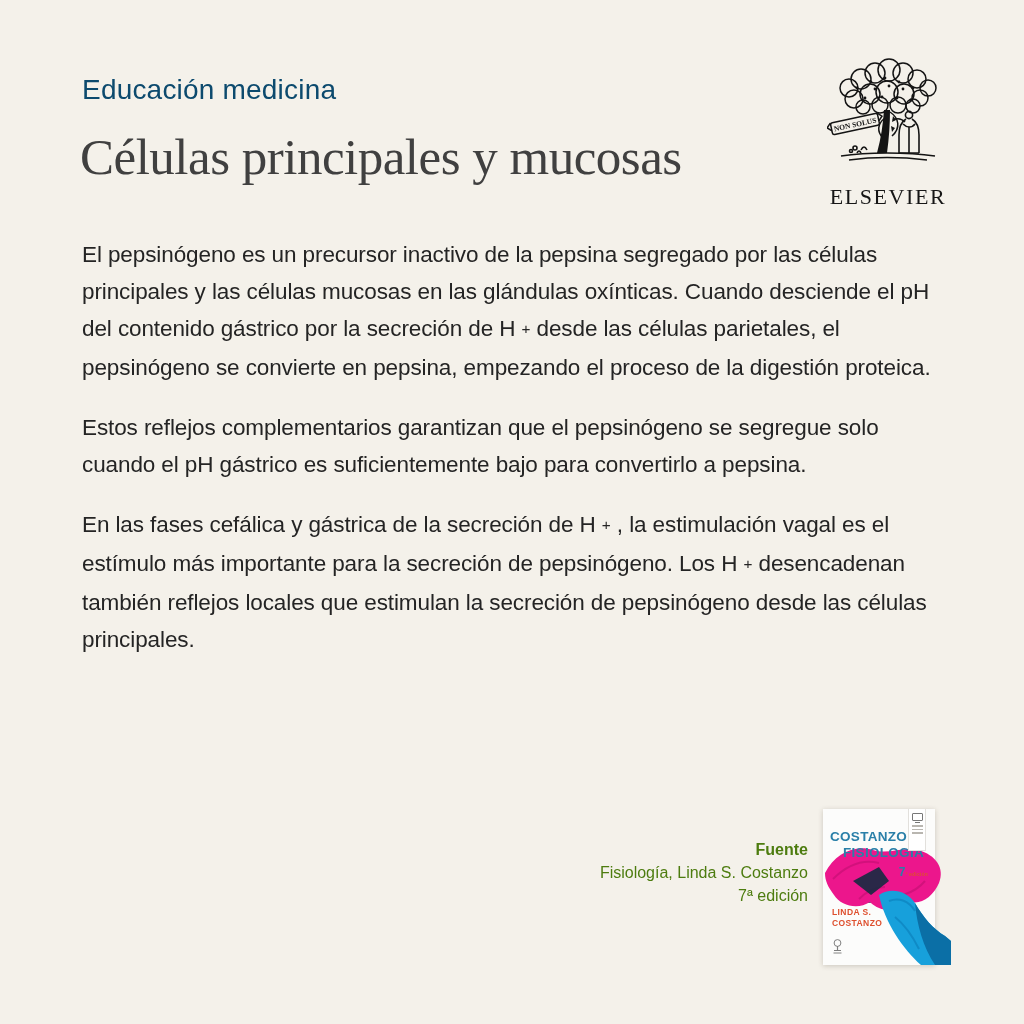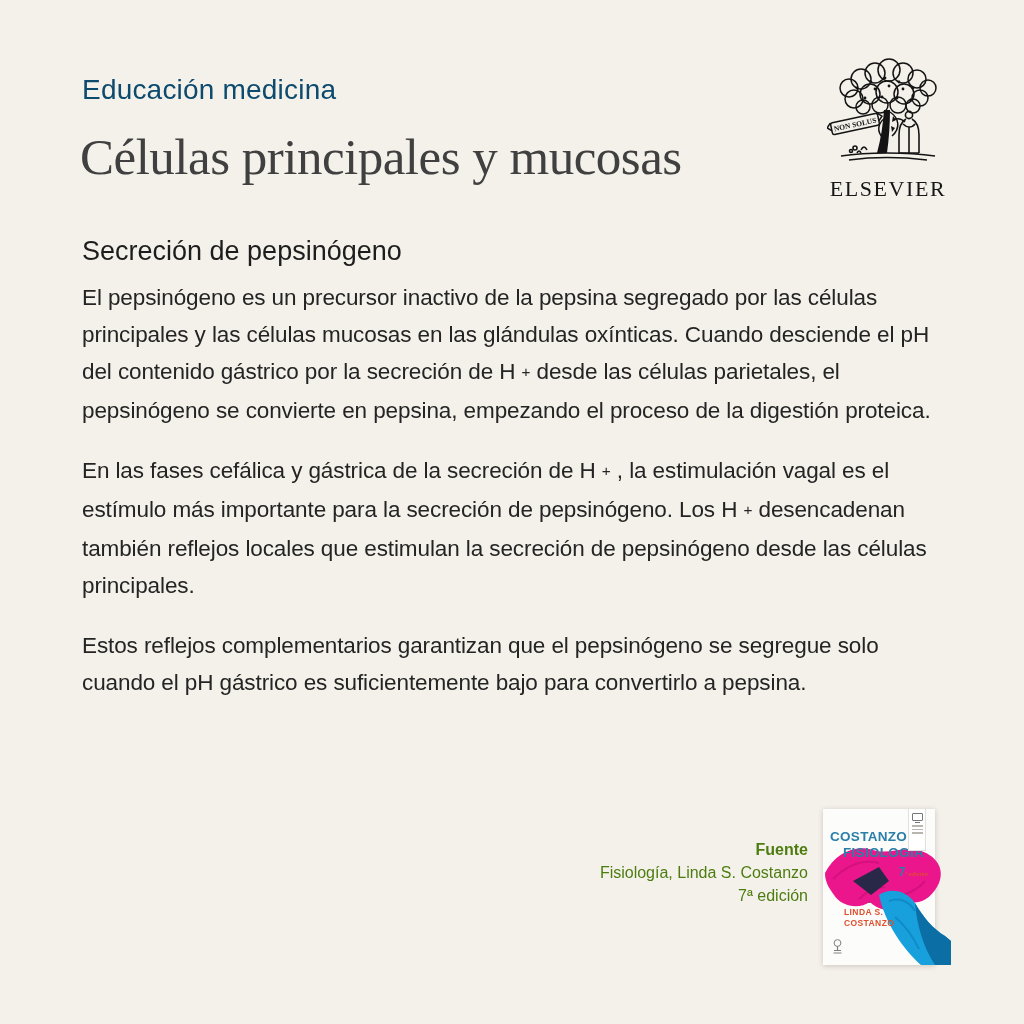--- a/index.html
+++ b/index.html
@@ -24,21 +24,21 @@
   }
   
   .elsevier{
     position:absolute;left:824px;top:58px;width:128px;
     text-align:center;
   }
   .elsevier svg{display:block;margin:0 auto;}
   .elsevier-word{
     font-family:"Liberation Serif", serif;
     font-size:22px;color:#161616;letter-spacing:1.6px;
-    margin-top:6px;white-space:nowrap;
+    margin-top:14px;white-space:nowrap;
   }
   
   .article{
     position:absolute;left:82px;top:236px;width:866px;
   }
   .article h2{
     margin:0 0 12px 0;
     font-size:27px;font-weight:400;color:#1d1d1d;
   }
   .article p{
@@ -74,21 +74,21 @@
   }
   .ribbon .monitor{width:9px;height:6px;border:1px solid #777;border-radius:1px;}
   .ribbon .monitor-base{width:5px;height:1px;background:#777;margin-top:1px;}
   .ribbon .tl{width:11px;height:1.5px;background:#b9b6b0;margin-top:2px;}
   .badge{
     position:absolute;right:7px;top:53px;z-index:4;white-space:nowrap;text-align:right;
   }
   .badge .n{font-size:12px;font-weight:700;color:#2A7FA8;}
   .badge .s{font-size:5px;font-weight:700;color:#DE4F2E;letter-spacing:.2px;}
   .book-author{
-    position:absolute;left:21px;top:98px;z-index:3;
+    position:absolute;left:9px;top:98px;z-index:3;
     font-size:8.5px;font-weight:700;color:#DE4F2E;
     letter-spacing:.4px;line-height:10.5px;
   }
   .mini-logo{position:absolute;left:9px;top:130px;z-index:3;opacity:.75;}
 </style>
 </head>
 <body>
 
 <div class="canvas">
 
@@ -155,24 +155,23 @@
         <path d="M22 102 C45 99 75 99 100 102"></path>
         <path d="M34 92 q3 -6 6 0 M30 95 q2 -4 4 0"></path>
         <circle cx="28" cy="90" r="2"></circle>
           <circle cx="24" cy="93" r="1.5"></circle>
       </g>
     </svg>
     <div class="elsevier-word">ELSEVIER</div>
   </div>
 
   <div class="article">
-    <h2>Secreción de pepsinógeno</h2>
     <p>El pepsinógeno es un precursor inactivo de la pepsina segregado por las células principales y las células mucosas en las glándulas oxínticas. Cuando desciende el pH del contenido gástrico por la secreción de H&nbsp;<span class="hplus">+</span> desde las células parietales, el pepsinógeno se convierte en pepsina, empezando el proceso de la digestión proteica.</p>
+    <p>Estos reflejos complementarios garantizan que el pepsinógeno se segregue solo cuando el pH gástrico es suficientemente bajo para convertirlo a pepsina.</p>
     <p>En las fases cefálica y gástrica de la secreción de H&nbsp;<span class="hplus">+</span> , la estimulación vagal es el estímulo más importante para la secreción de pepsinógeno. Los H&nbsp;<span class="hplus">+</span> desencadenan también reflejos locales que estimulan la secreción de pepsinógeno desde las células principales.</p>
-    <p>Estos reflejos complementarios garantizan que el pepsinógeno se segregue solo cuando el pH gástrico es suficientemente bajo para convertirlo a pepsina.</p>
   </div>
 
   <div class="source">
     <div class="bold">Fuente</div>
     <div>Fisiología, Linda S. Costanzo</div>
     <div>7ª edición</div>
   </div>
 
   <div class="book">
     <svg class="fabric" width="128" height="156" viewBox="0 0 128 156">

